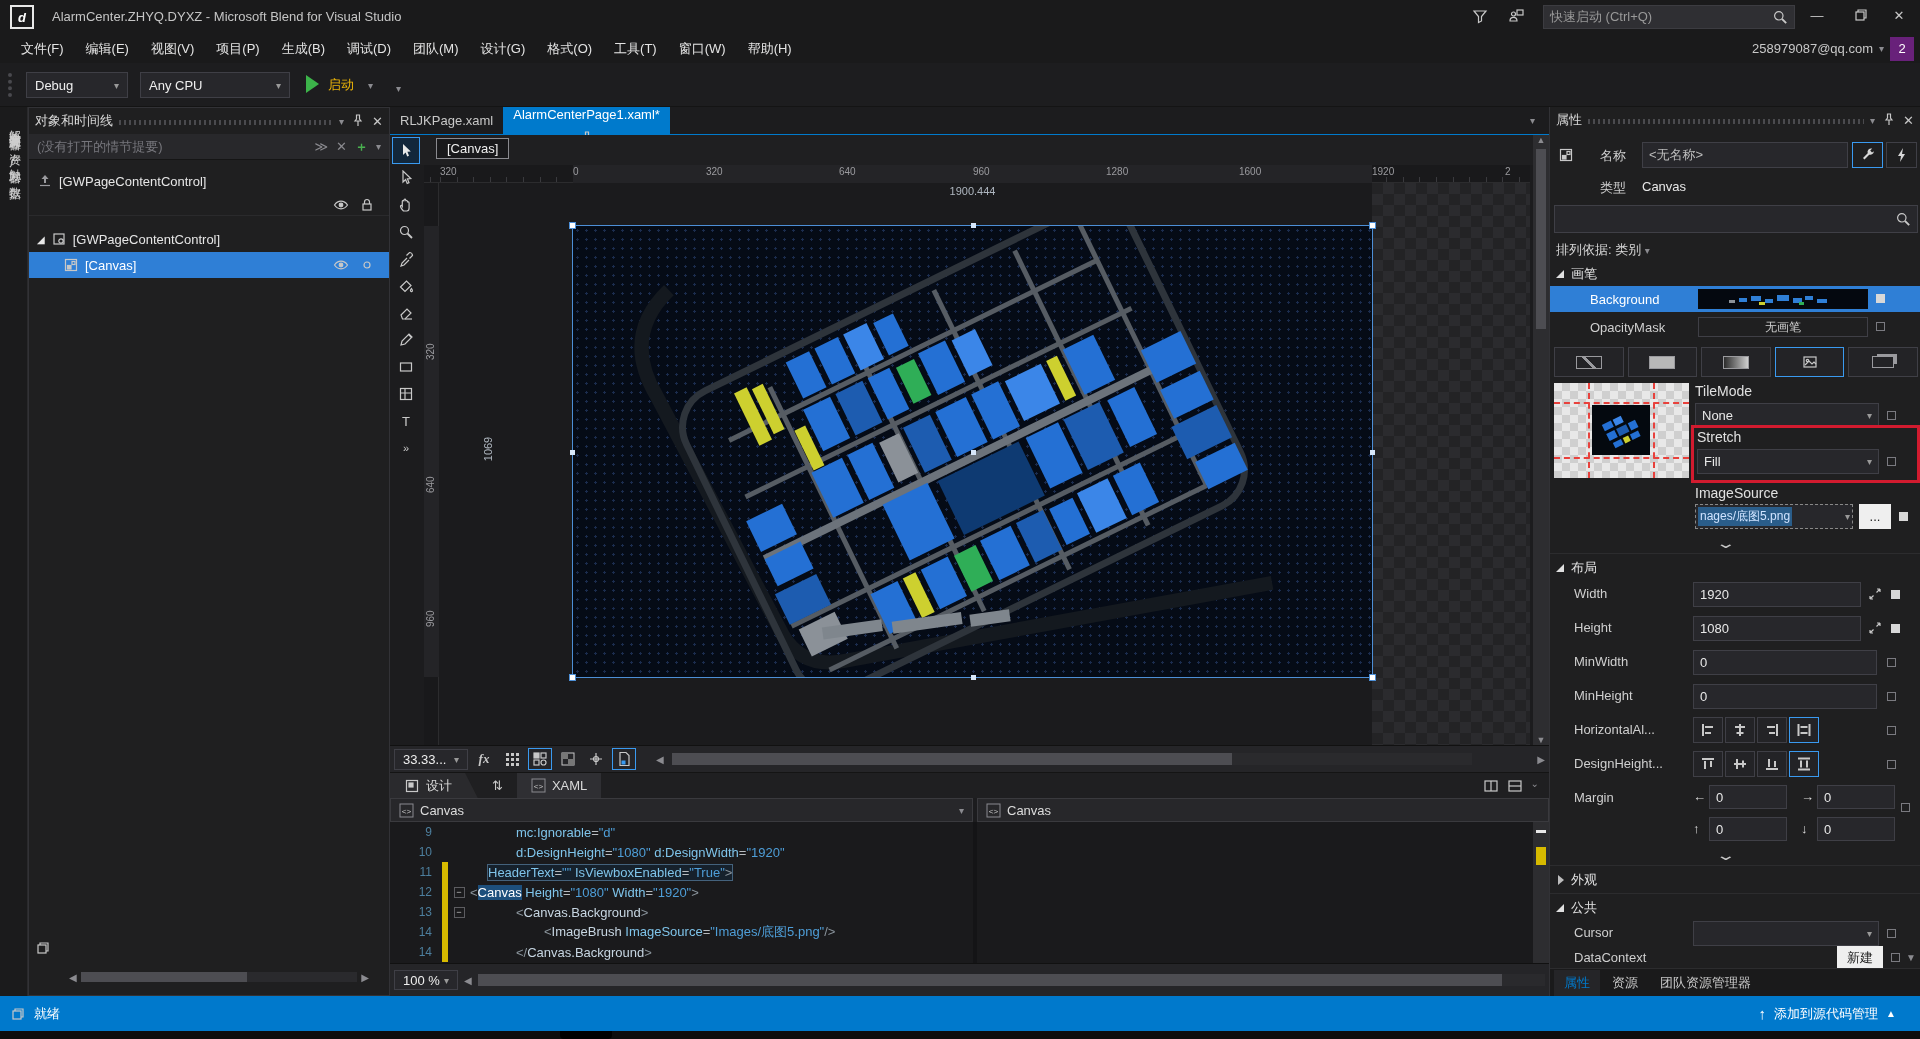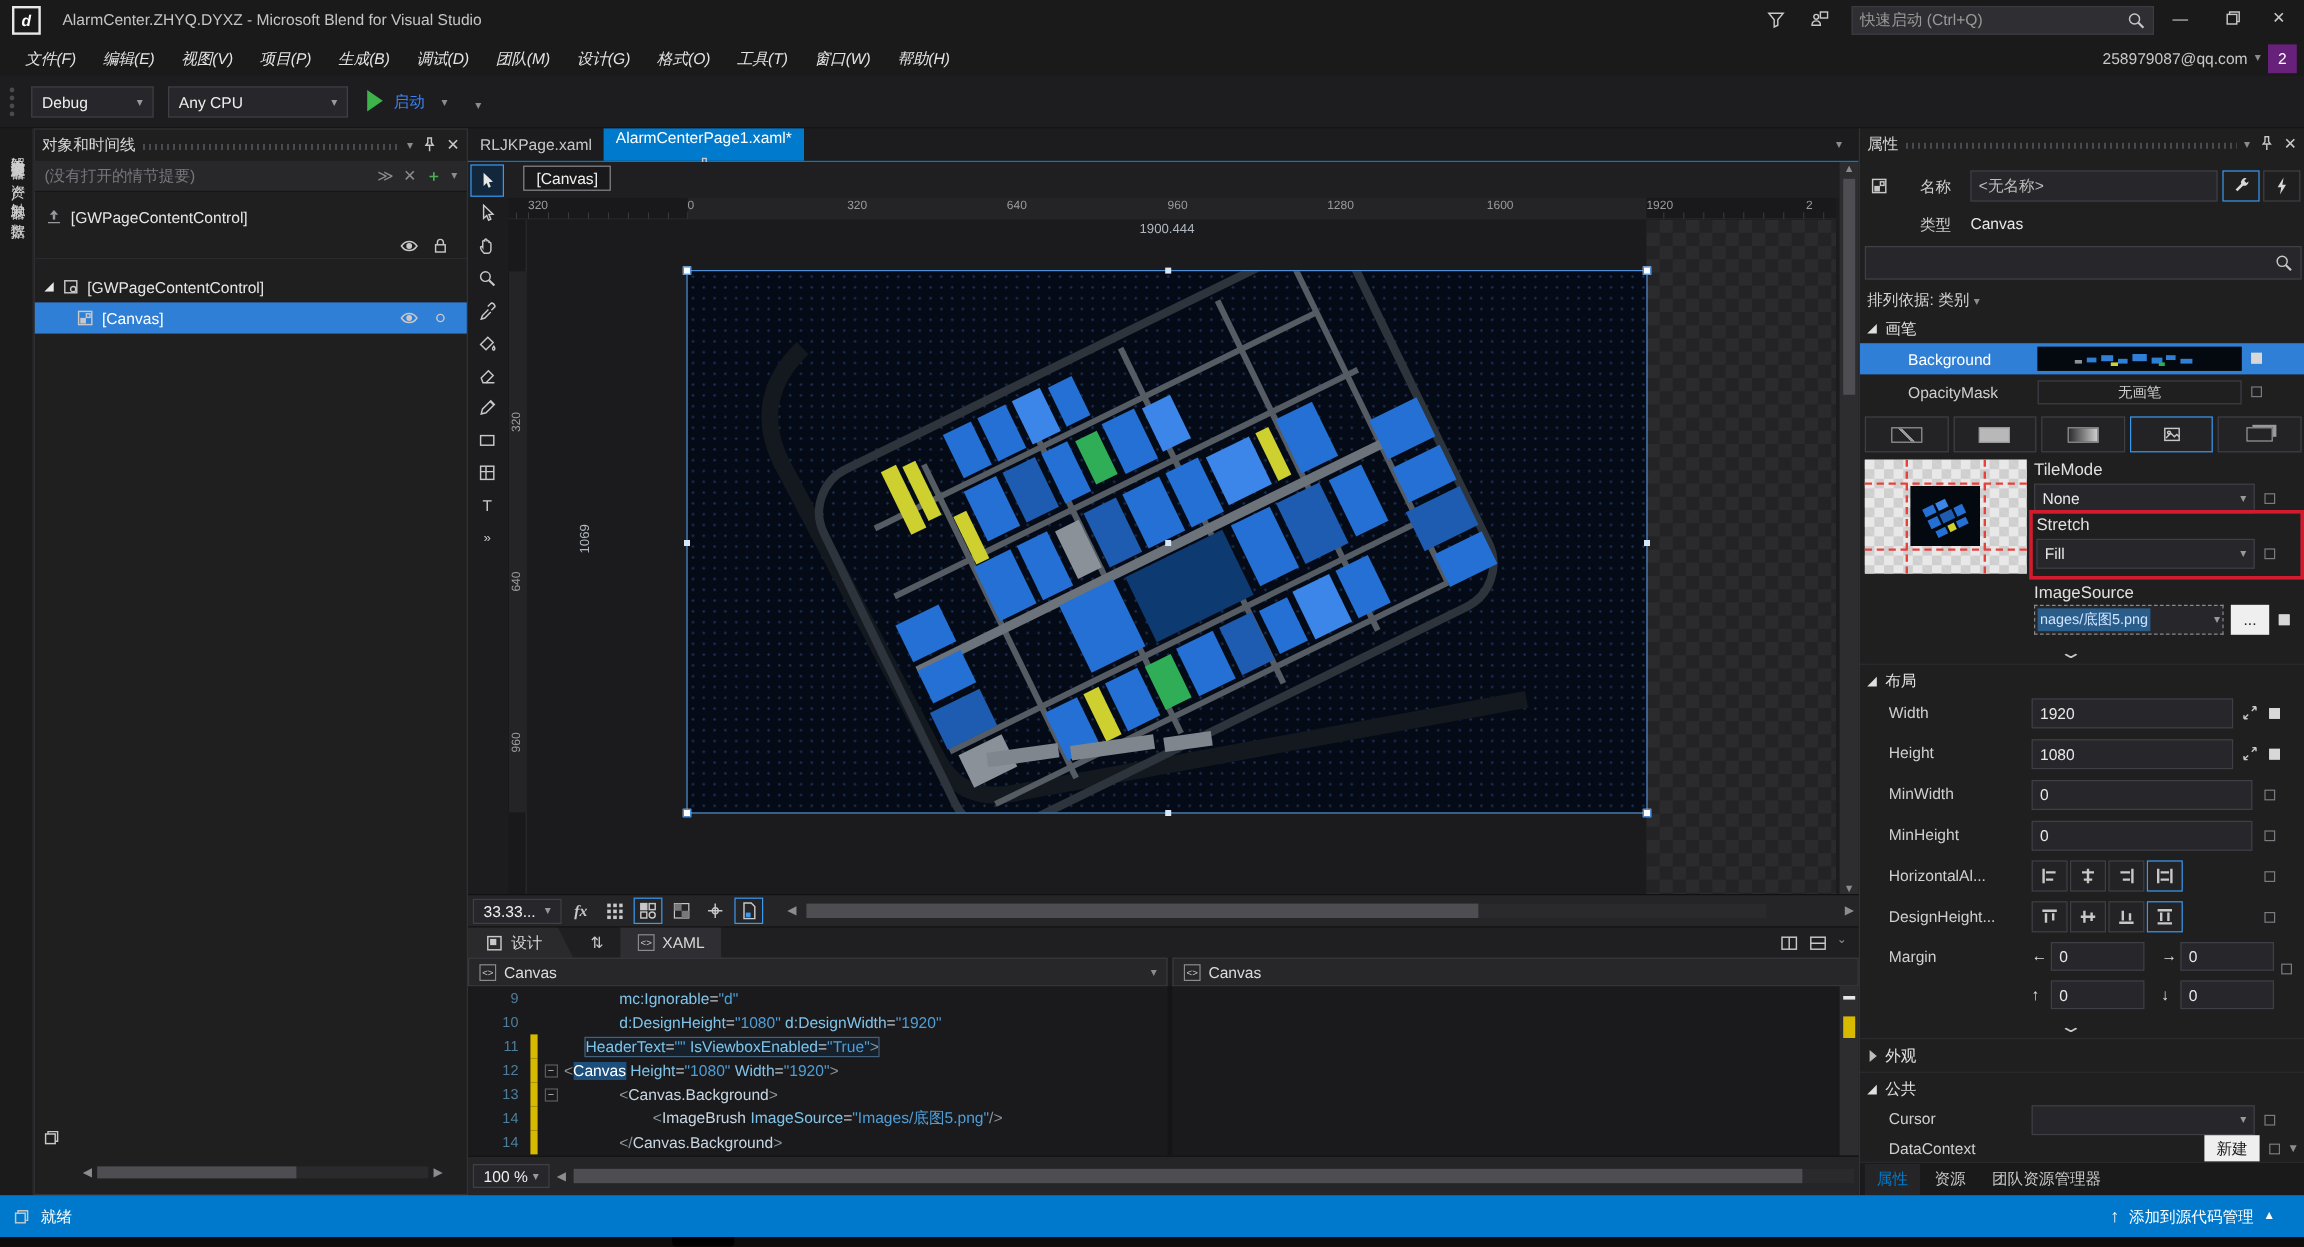--- a/index.html
+++ b/index.html
@@ -124,21 +124,21 @@
     <div class="abs winbtn" style="left:1844px;">
         <svg width="16" height="16" viewBox="0 0 16 16" fill="none" stroke="#c8c8c8" stroke-width="1.2">
           <rect x="3" y="5" width="8" height="8"></rect>
           <path d="M5 5V3h8v8h-2"></path>
         </svg>
       </div>
     <div class="abs winbtn" style="left:1882px;">✕</div>
   </div>
 
   <div class="abs menubar">
-    <span id="menu-items" style="display:flex;font-style:italic;">
+    <span id="menu-items" style="display:flex;">
         <span class="menuitem">文件(F)</span>
         <span class="menuitem">编辑(E)</span>
         <span class="menuitem">视图(V)</span>
         <span class="menuitem">项目(P)</span>
         <span class="menuitem">生成(B)</span>
         <span class="menuitem">调试(D)</span>
         <span class="menuitem">团队(M)</span>
         <span class="menuitem">设计(G)</span>
         <span class="menuitem">格式(O)</span>
         <span class="menuitem">工具(T)</span>
@@ -156,21 +156,21 @@
     <div class="abs grip" style="left:8px;top:10px;"></div>
     <div class="abs combo" style="left:26px;top:9px;width:102px;height:26px;">
       <span>Debug</span>
         <span class="dd">▾</span>
     </div>
     <div class="abs combo" style="left:140px;top:9px;width:150px;height:26px;">
       <span>Any CPU</span>
         <span class="dd">▾</span>
     </div>
     <div class="abs" style="left:306px;top:12px;width:0;height:0;border-left:13px solid #3cb44a;border-top:9px solid transparent;border-bottom:9px solid transparent;"></div>
-    <div class="abs" style="left:328px;top:13px;color:#3b82f6;">启动</div>
+    <div class="abs" style="left:328px;top:13px;color:#eab308;">启动</div>
     <div class="abs arrowglyph" style="left:368px;top:17px;">▾</div>
     <div class="abs arrowglyph" style="left:396px;top:20px;">▾<br></div>
   </div>
 
   <div class="abs sidestrip" id="side-strip">
       <div class="vlabel">解决方案资源管理器</div>
       <div class="vlabel">资产</div>
       <div class="vlabel">触发器</div>
       <div class="vlabel">数据</div>
     </div>

